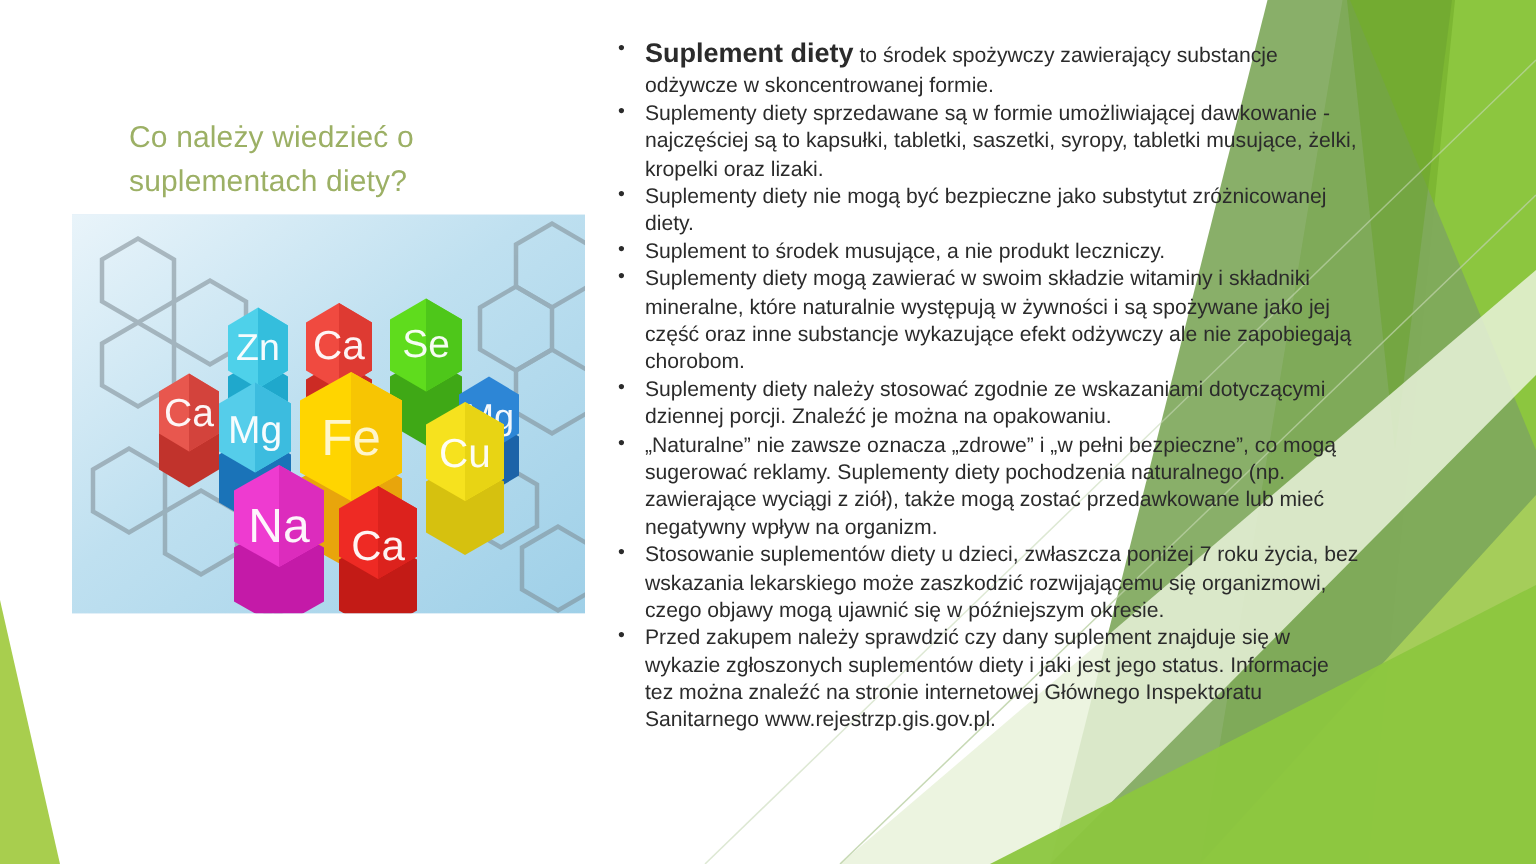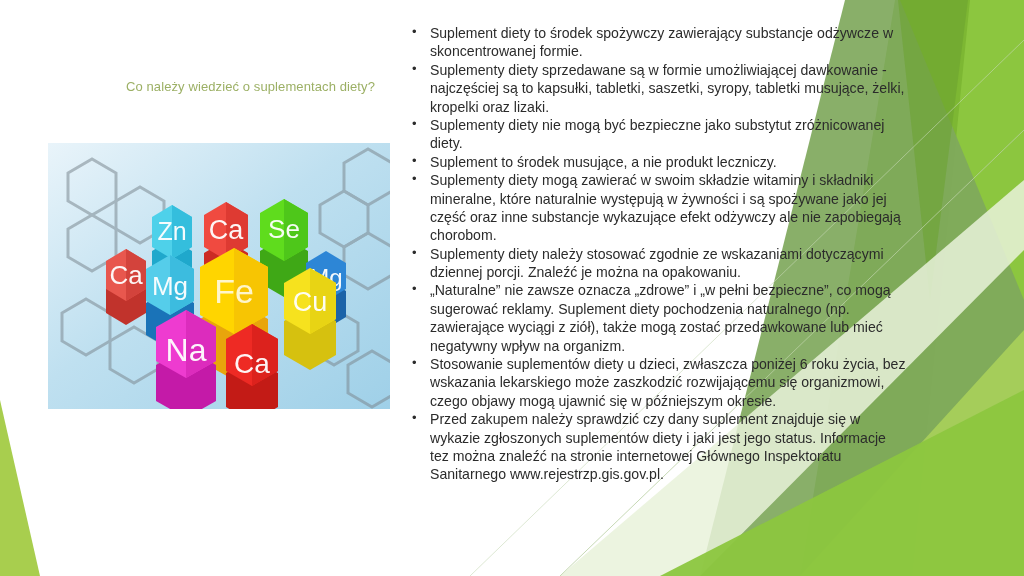--- a/index.html
+++ b/index.html
@@ -25,26 +25,25 @@
     height: 576px;
     pointer-events: none;
   }
 
   
   #title {
     position: absolute;
     left: 86px;
     top: 78px;
     width: 300px;
-    font-size: 13px;
+    font-size: 20px;
     line-height: 1.45;
     color: #9cb065;
     font-weight: 400;
     letter-spacing: 0.1px;
-    margin-left: 40px;
   }
 
   
   #picture-frame {
     position: absolute;
     left: 48px;
     top: 143px;
     width: 342px;
     height: 266px;
     overflow: hidden;
@@ -74,22 +73,22 @@
     padding-left: 4px;
     font-size: 13px;
     line-height: 1.305;
     color: #2b2b2b;
     box-sizing: border-box;
   }
   .bullet-body {
     flex: 1 1 auto;
   }
   .bullet-body b {
-    font-weight: 400;
-    font-size: 14px;
+    font-weight: 700;
+    font-size: 18px;
   }
 </style>
 </head>
 <body>
 
 <div id="slide">
 
   <svg class="deco-layer" viewBox="0 0 1024 576" preserveAspectRatio="none">
 
     <polygon points="965,0 1024,0 1024,576 905,576" fill="#8cc63f"></polygon>
@@ -241,26 +240,26 @@
       <span class="bullet-body">Suplementy diety mogą zawierać w swoim składzie witaminy i składniki mineralne, które naturalnie występują w żywności i są spożywane jako jej część oraz inne substancje wykazujące efekt odżywczy ale nie zapobiegają chorobom.</span>
     </div>
 
     <div class="bullet-row">
       <span class="bullet-mark">•</span>
       <span class="bullet-body">Suplementy diety należy stosować zgodnie ze wskazaniami dotyczącymi dziennej porcji. Znaleźć je można na opakowaniu.</span>
     </div>
 
     <div class="bullet-row">
       <span class="bullet-mark">•</span>
-      <span class="bullet-body">„Naturalne” nie zawsze oznacza „zdrowe” i „w pełni bezpieczne”, co mogą sugerować reklamy.  Suplement diety pochodzenia naturalnego (np. zawierające wyciągi z ziół), także mogą zostać przedawkowane lub mieć negatywny wpływ na organizm.</span>
-    </div>
-
-    <div class="bullet-row">
-      <span class="bullet-mark">•</span>
-      <span class="bullet-body">Stosowanie suplementów diety u dzieci, zwłaszcza poniżej 6 roku życia, bez wskazania lekarskiego może zaszkodzić rozwijającemu się organizmowi, czego objawy mogą ujawnić się w późniejszym okresie.</span>
+      <span class="bullet-body">„Naturalne” nie zawsze oznacza „zdrowe” i „w pełni bezpieczne”, co mogą sugerować reklamy.  Suplementy diety pochodzenia naturalnego (np. zawierające wyciągi z ziół), także mogą zostać przedawkowane lub mieć negatywny wpływ na organizm.</span>
+    </div>
+
+    <div class="bullet-row">
+      <span class="bullet-mark">•</span>
+      <span class="bullet-body">Stosowanie suplementów diety u dzieci, zwłaszcza poniżej 7 roku życia, bez wskazania lekarskiego może zaszkodzić rozwijającemu się organizmowi, czego objawy mogą ujawnić się w późniejszym okresie.</span>
     </div>
 
     <div class="bullet-row">
       <span class="bullet-mark">•</span>
       <span class="bullet-body">Przed zakupem należy sprawdzić czy dany suplement znajduje się w wykazie zgłoszonych suplementów diety i jaki jest jego status. Informacje tez można znaleźć na stronie internetowej Głównego Inspektoratu Sanitarnego www.rejestrzp.gis.gov.pl.</span>
     </div>
 
   </div>
 
 </div>

